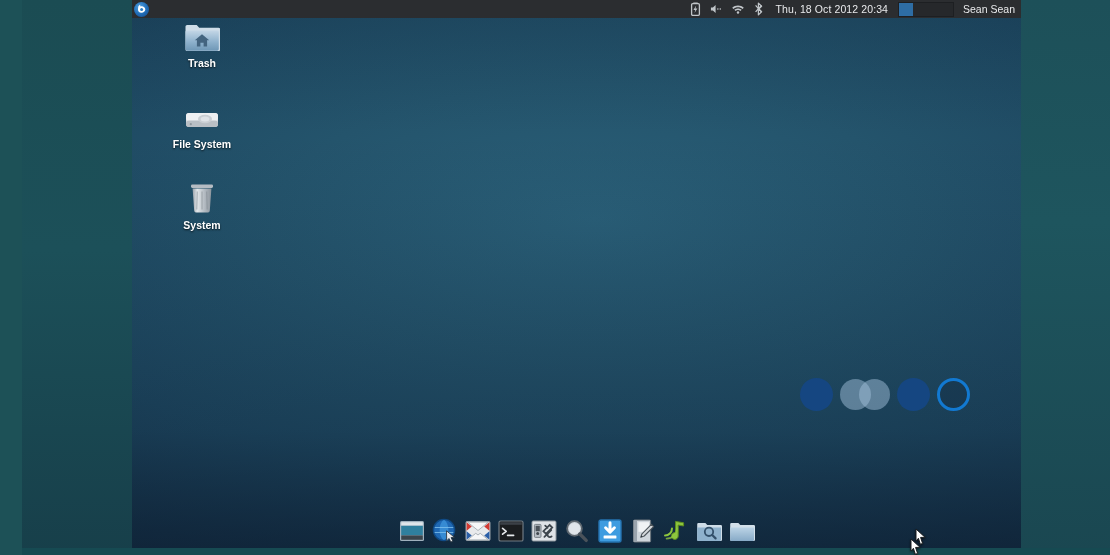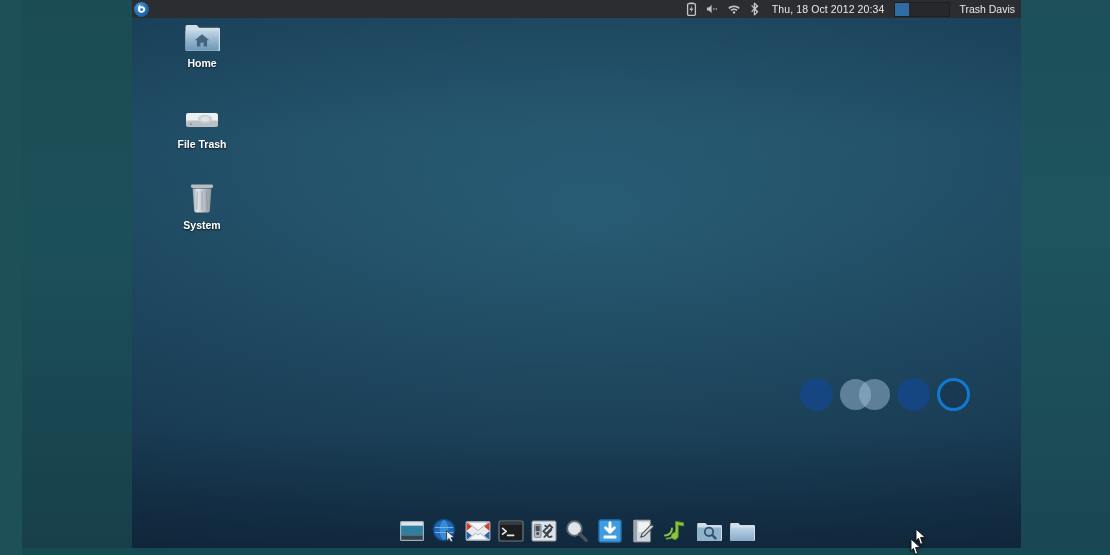--- a/index.html
+++ b/index.html
@@ -149,21 +149,21 @@
 
         <div class="clock">Thu, 18 Oct 2012 20:34</div>
 
         <div class="ws-switcher">
           <div class="ws-cell active"></div>
           <div class="ws-cell inactive"></div>
           <div class="ws-cell inactive"></div>
           <div class="ws-cell inactive"></div>
         </div>
 
-        <div class="username">Trash Davis</div>
+        <div class="username">Sean Sean</div>
       </div>
     </div>
 
     <div class="wallpaper"></div>
 
     <div class="desktop-icons">
 
       <div class="desktop-icon">
         <div class="glyph">
           <svg width="36" height="31" viewBox="0 0 36 31">
@@ -172,35 +172,35 @@
             <defs>
               <linearGradient id="folgrad" x1="0" y1="0" x2="0" y2="1">
                 <stop offset="0" stop-color="#c3d6e6"></stop>
                 <stop offset="0.55" stop-color="#8fb2cd"></stop>
                 <stop offset="1" stop-color="#6e97b6"></stop>
               </linearGradient>
             </defs>
             <path d="M18 13.3l7.2 6h-2.1v6.2h-3.5v-3.8h-3.2v3.8h-3.5v-6.2h-2.1z" fill="#43647f"></path>
           </svg>
         </div>
-        <div class="label">Home</div>
+        <div class="label">Trash</div>
       </div>
 
       <div class="desktop-icon">
         <div class="glyph">
           <svg width="36" height="26" viewBox="0 0 36 26">
             <rect x="2" y="6" width="32" height="14" rx="3" fill="#d7dade"></rect>
             <rect x="2" y="6" width="32" height="8" rx="3" fill="#eef0f2"></rect>
             <rect x="2" y="13.5" width="32" height="6.5" rx="3" fill="#b9bfc5"></rect>
             <ellipse cx="21" cy="12" rx="7" ry="4.2" fill="#cacfd4"></ellipse>
             <ellipse cx="21" cy="12" rx="4.4" ry="2.5" fill="#dfe3e7"></ellipse>
             <circle cx="6.8" cy="17.2" r="1.1" fill="#8f979e"></circle>
           </svg>
         </div>
-        <div class="label">File Trash</div>
+        <div class="label">File System</div>
       </div>
 
       <div class="desktop-icon">
         <div class="glyph">
           <svg width="30" height="32" viewBox="0 0 30 32">
             <rect x="4" y="2.5" width="22" height="3.4" rx="1.3" fill="#b5bcc3"></rect>
             <path d="M5.6 6.5h18.8l-1.6 22.3a1.8 1.8 0 01-1.8 1.6H9a1.8 1.8 0 01-1.8-1.6z" fill="url(#trgrad)"></path>
             <defs>
               <linearGradient id="trgrad" x1="0" y1="0" x2="1" y2="0">
                 <stop offset="0" stop-color="#9aa2aa"></stop>

